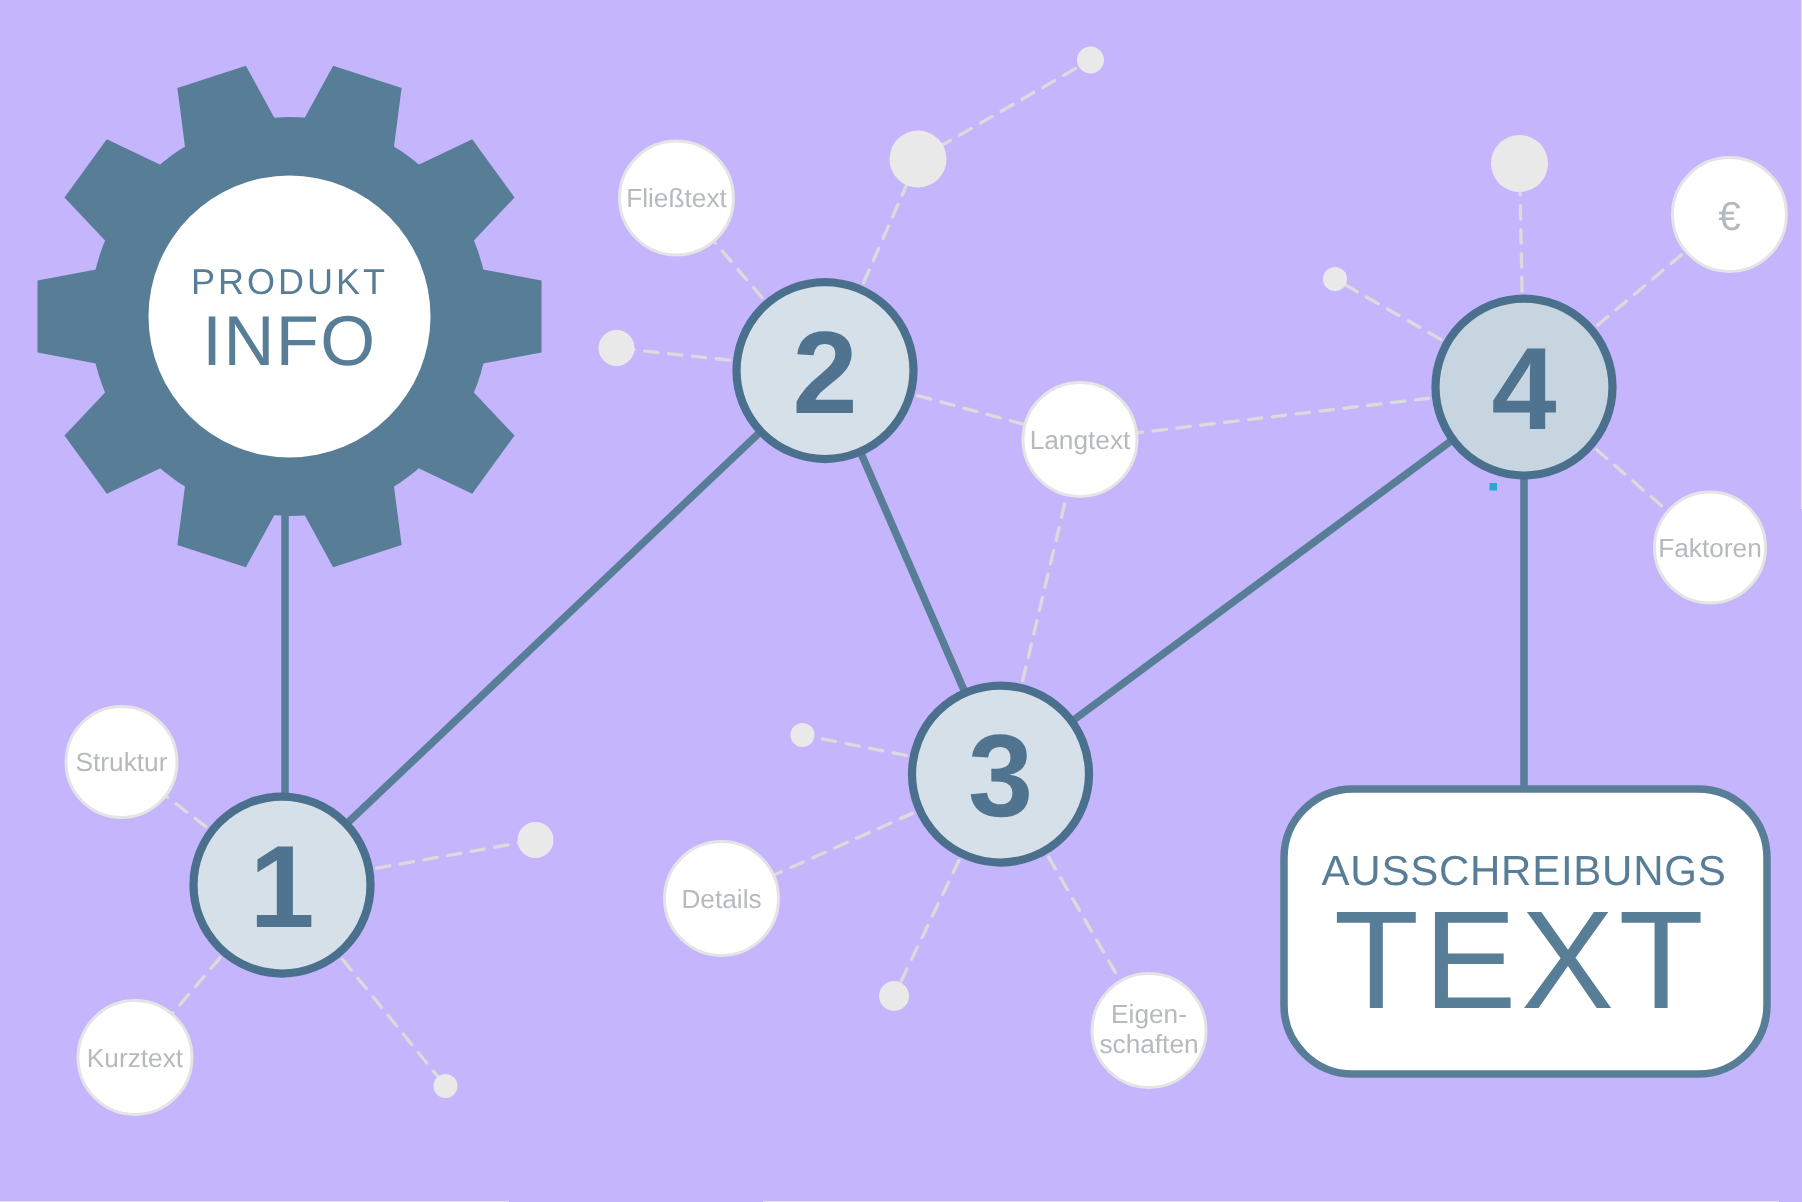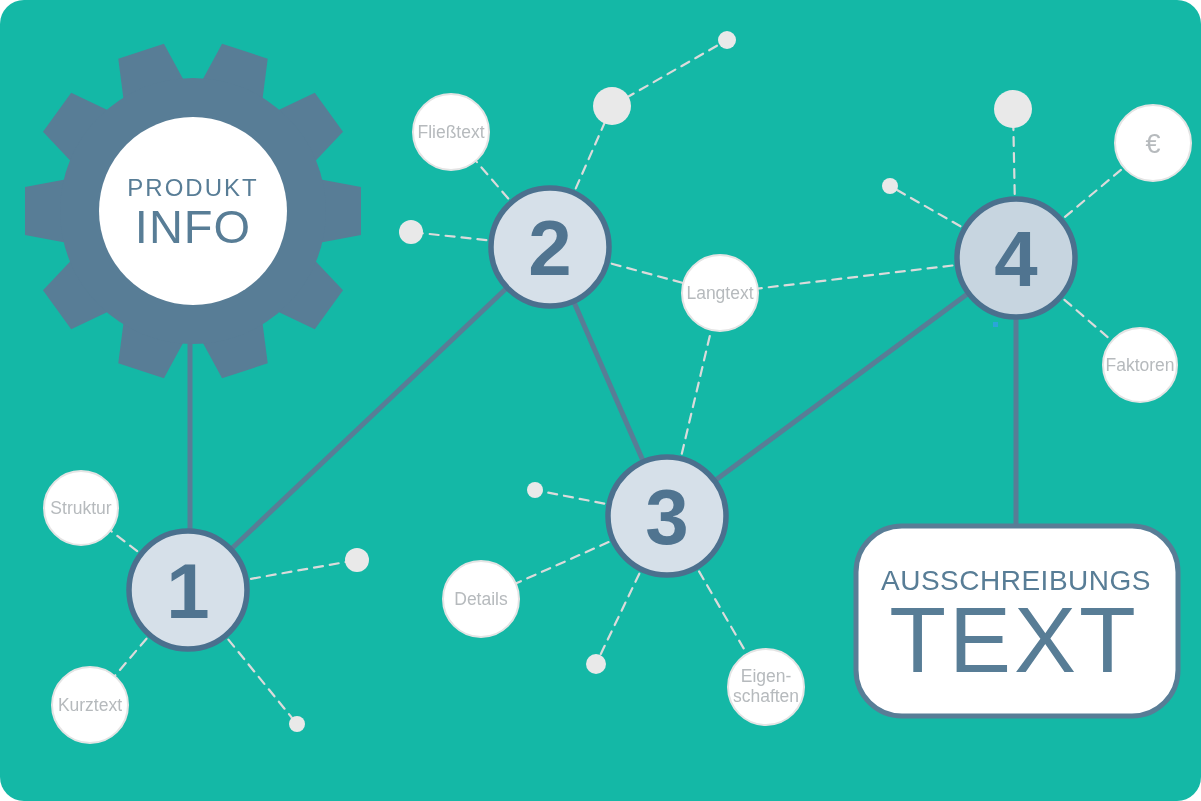--- a/index.html
+++ b/index.html
@@ -1,23 +1,22 @@
 <!DOCTYPE html>
 <html><head>
 <meta charset="utf-8">
 <style>
   html, body { margin: 0; padding: 0; background: #ffffff; }
   .stage {
     position: relative;
     width: 1201px;
     height: 801px;
-    background: #14b8a6;
+    background: #c4b5fd;
     overflow: hidden;
     font-family: "Liberation Sans", sans-serif;
-    border-radius: 24px;
   }
   svg { display: block; }
   text { font-family: "Liberation Sans", sans-serif; }
   .sat-label { font-size: 17.5px; }
   .euro-label { font-size: 27px; }
   .step-number { font-size: 78px; font-weight: bold; }
   .gear-line1 { font-size: 24px; letter-spacing: 2px; }
   .gear-line2 { font-size: 47px; letter-spacing: 1px; }
   .box-line1 { font-size: 28px; letter-spacing: 0.5px; }
   .box-line2 { font-size: 93px; letter-spacing: 3px; }

